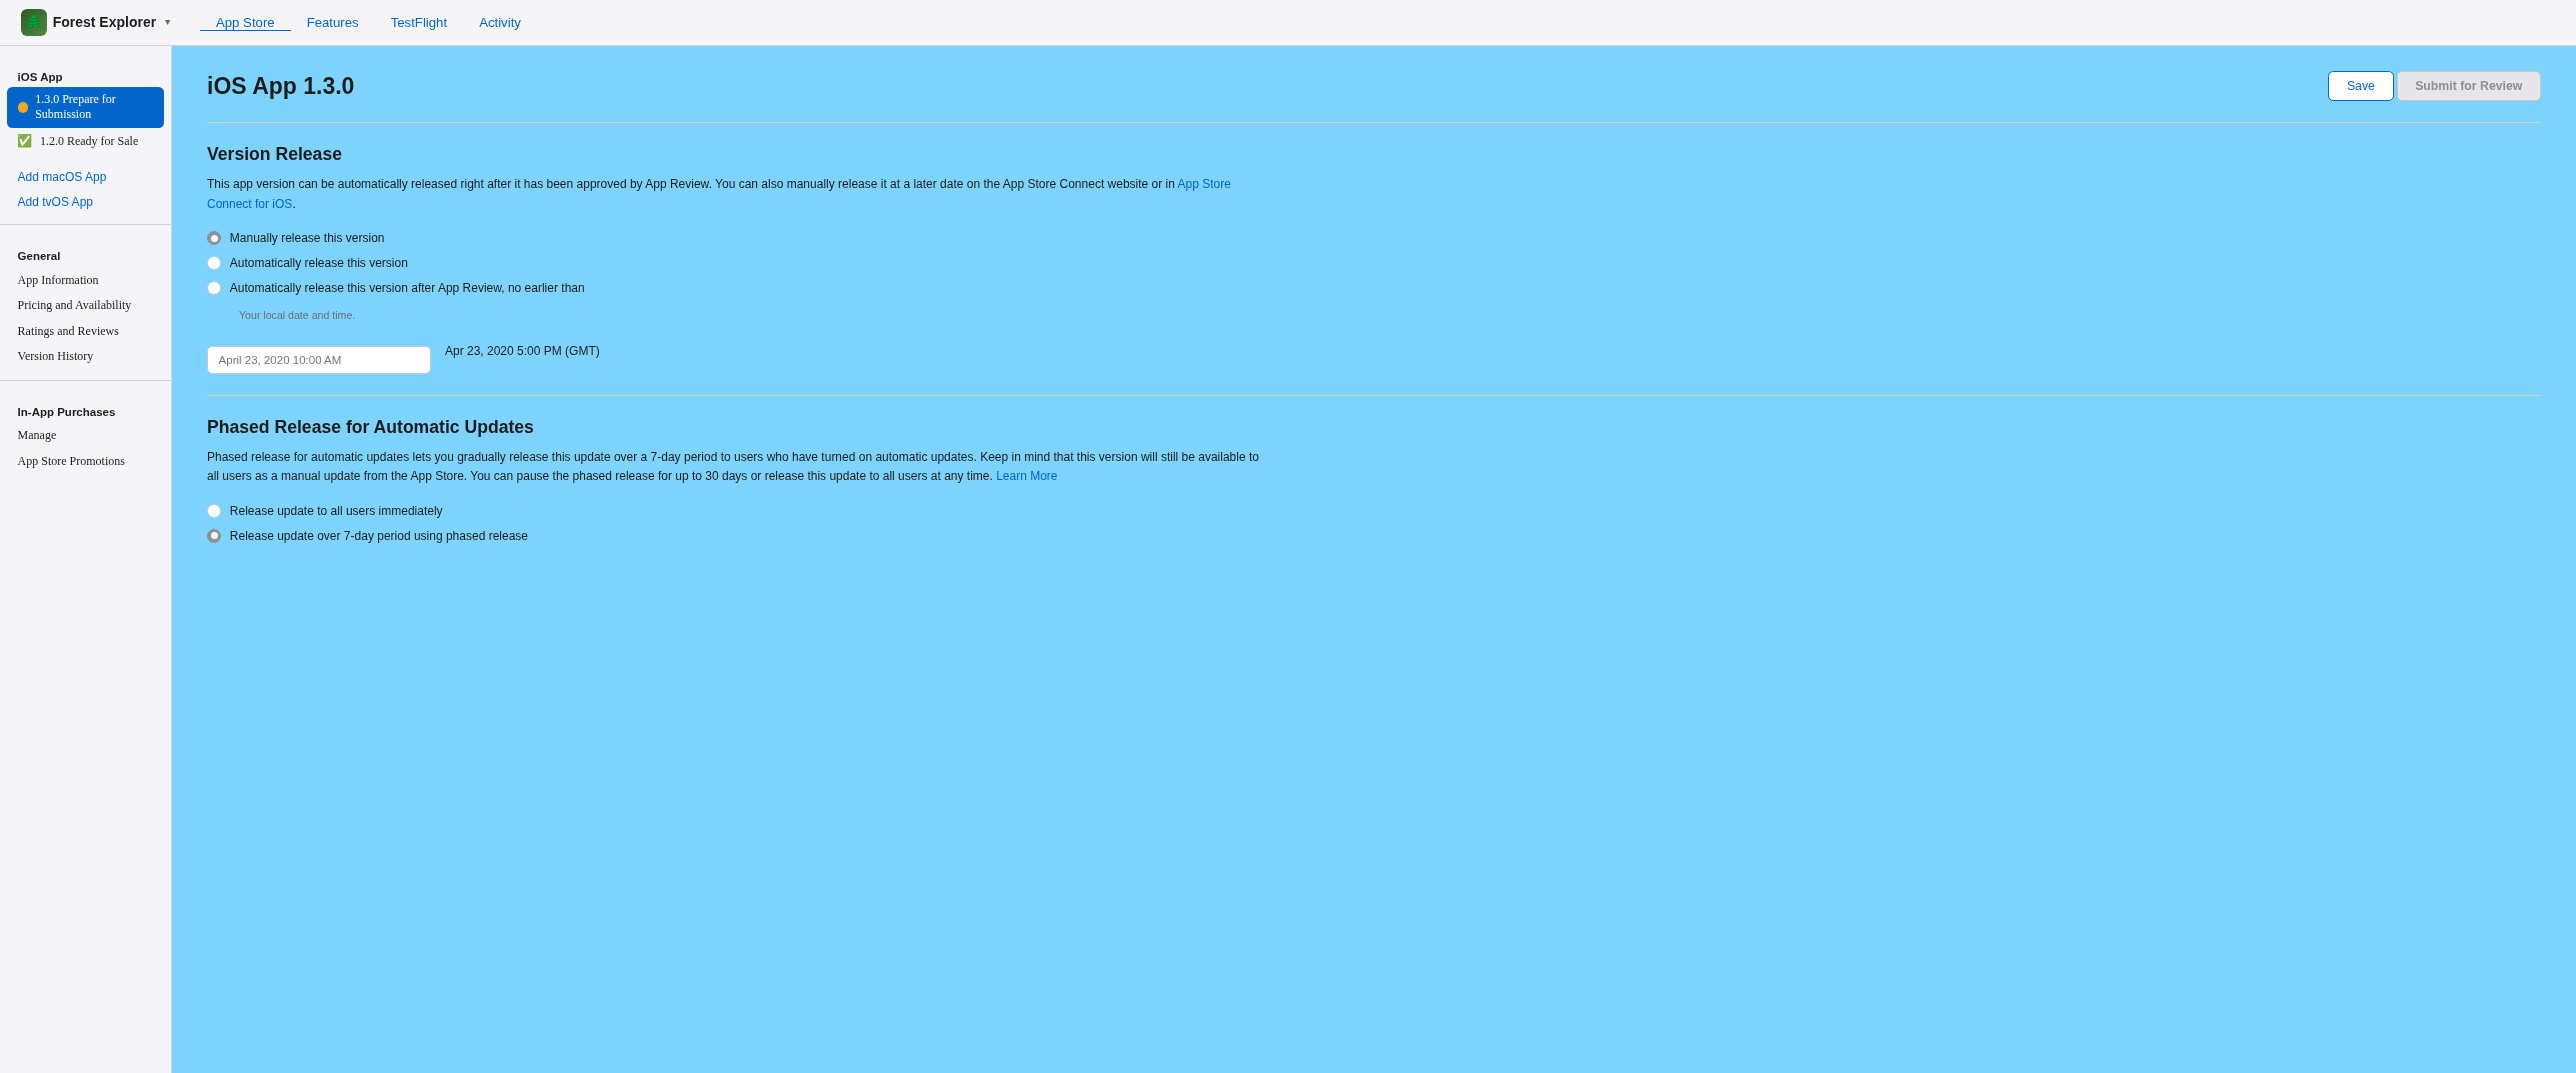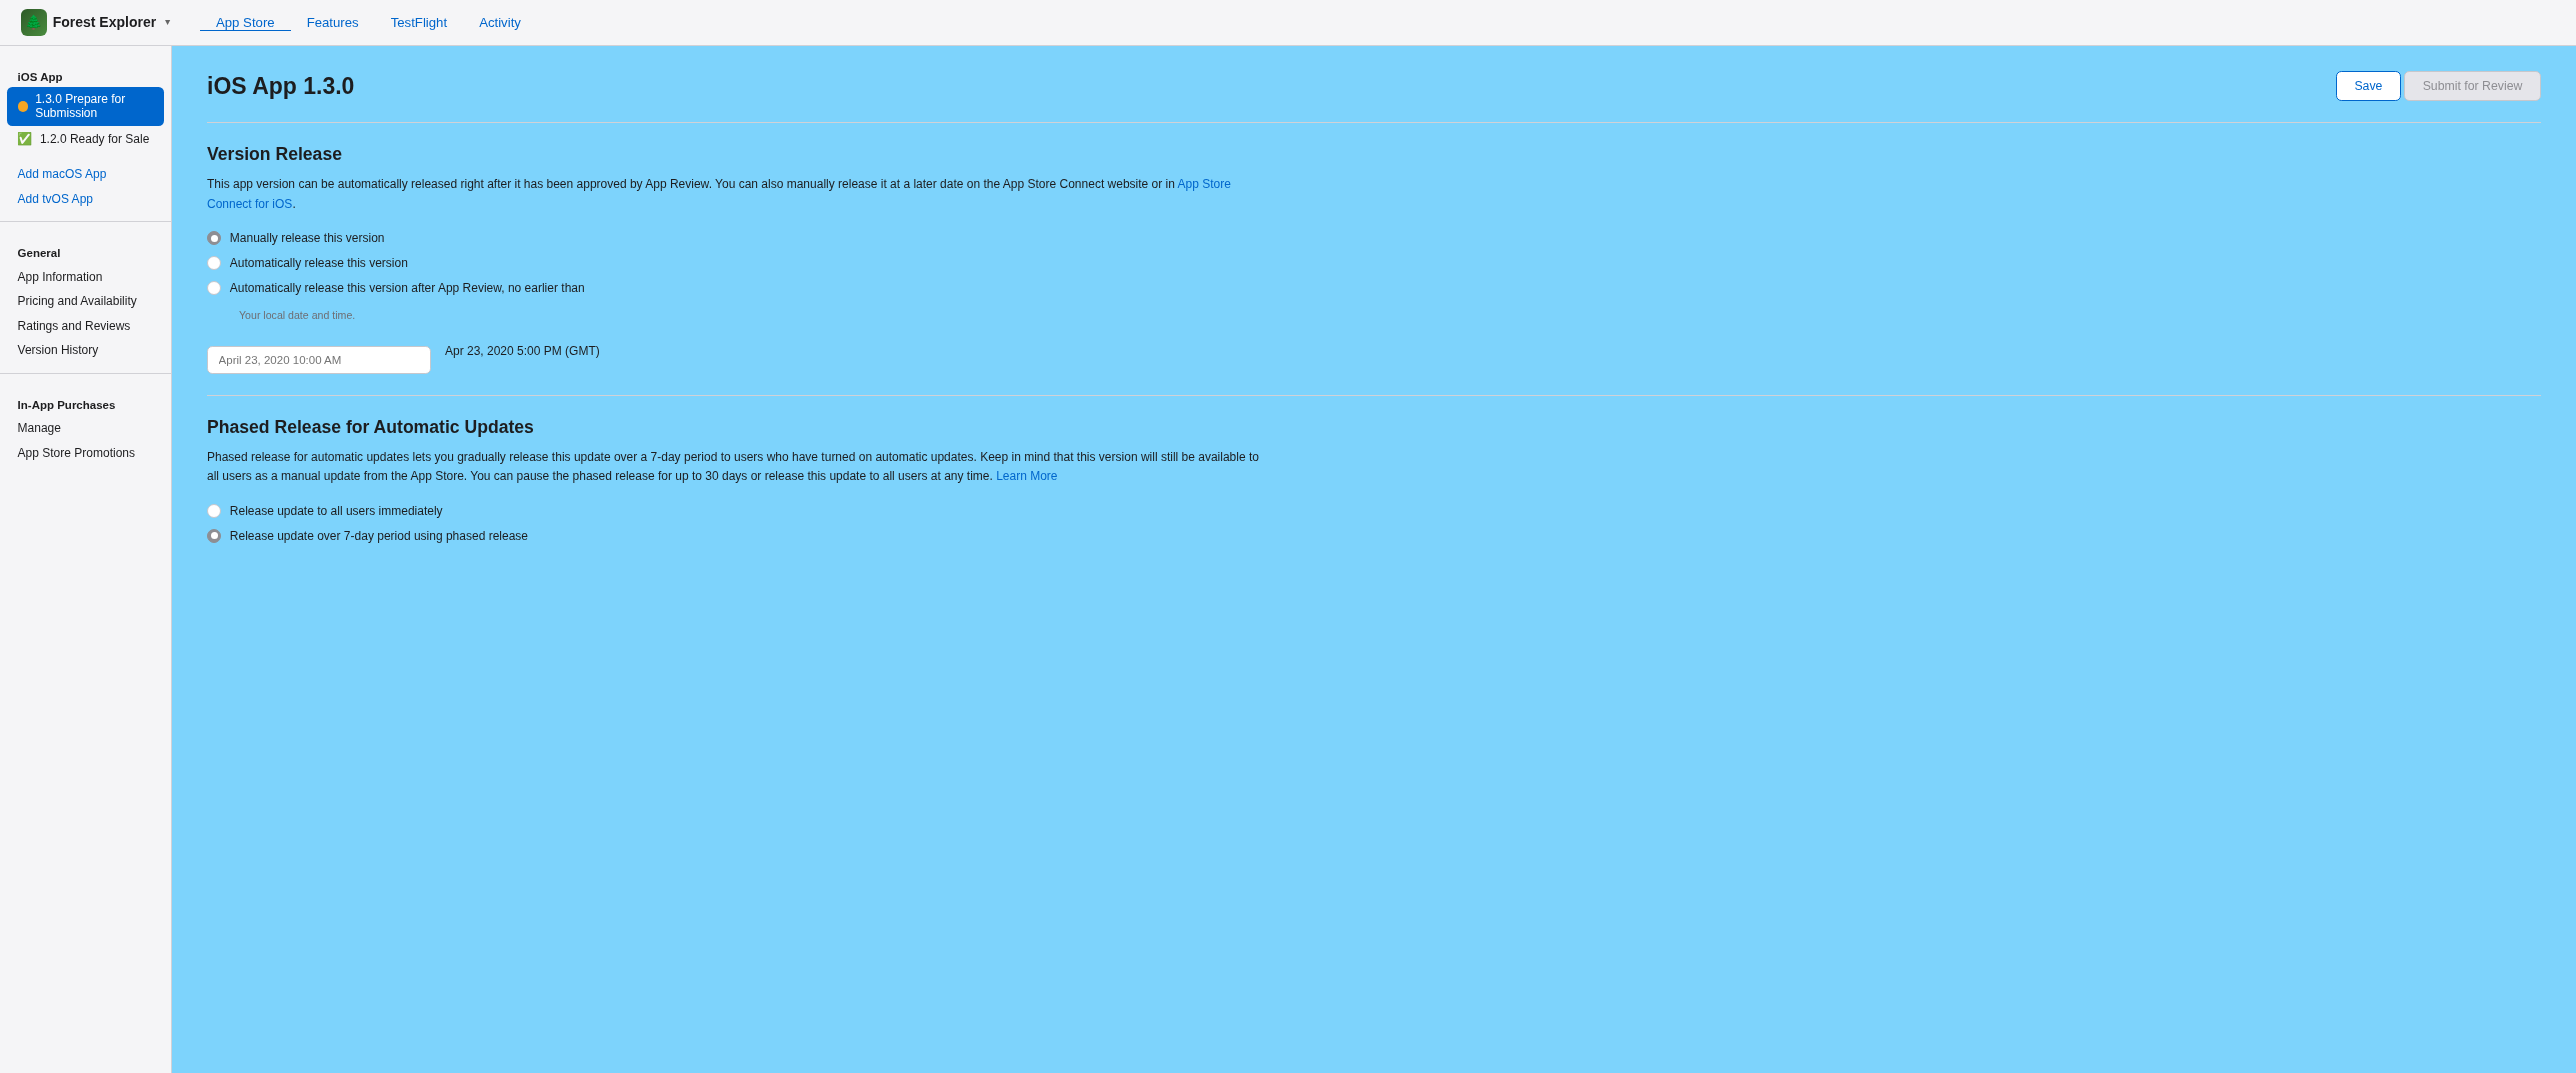--- a/index.html
+++ b/index.html
@@ -87,20 +87,21 @@
       text-transform: none;
     }
     .sidebar-item {
       display: flex;
       align-items: center;
       padding: 5.3px 14px 5.3px 17.6px;
       font-size: 12px;
       color: #1d1d1f;
       cursor: pointer;
       gap: 7px;
+      font-family: Liberation Serif, serif;
     }
     .sidebar-item.active {
       background: #0066cc;
       color: #fff;
       border-radius: 5.3px;
       margin: 0.9px 7px;
       padding: 5.3px 7px 5.3px 10.6px;
     }
     .sidebar-item.version-item {
       padding-left: 17.6px;
@@ -172,21 +173,21 @@
       font-weight: 400;
     }
     .btn-submit {
       background: #e5e5ea;
       border: 0.9px solid #c7c7cc;
       color: #8e8e93;
       padding: 7px 17.6px;
       border-radius: 5.3px;
       font-size: 12.3px;
       cursor: not-allowed;
-      font-weight: 400;
+      font-weight: 700;
     }
 
     
     .section-divider {
       height: 0.9px;
       background: #d1d1d6;
       margin: 21px 0;
     }
 
     

